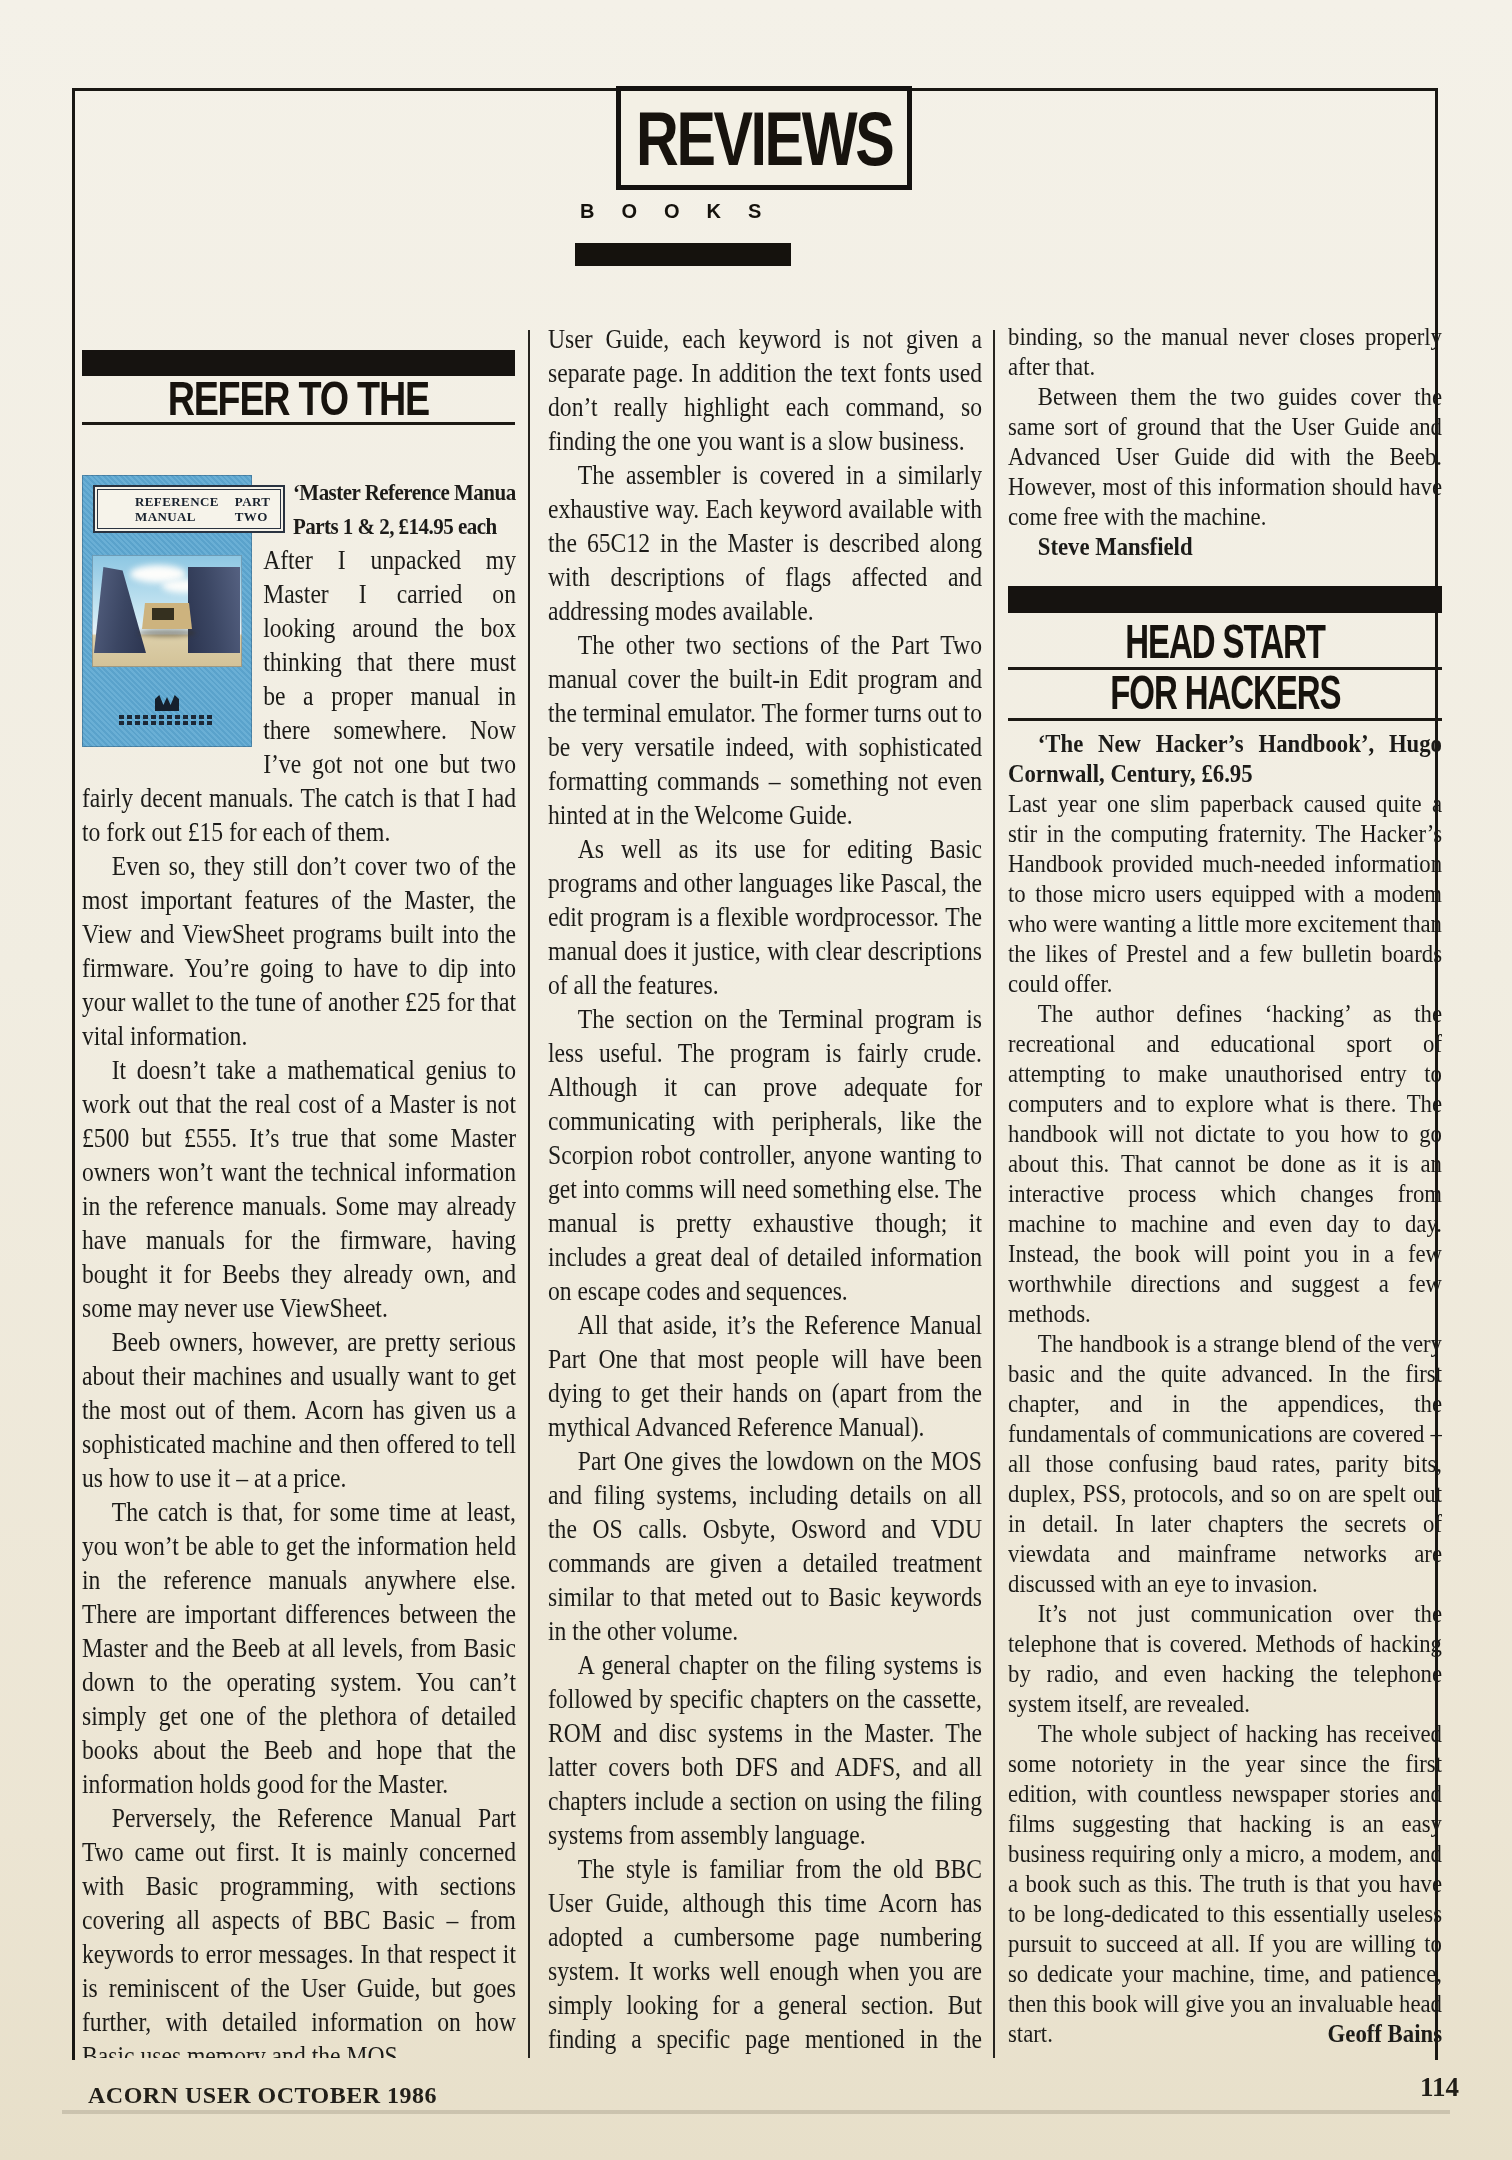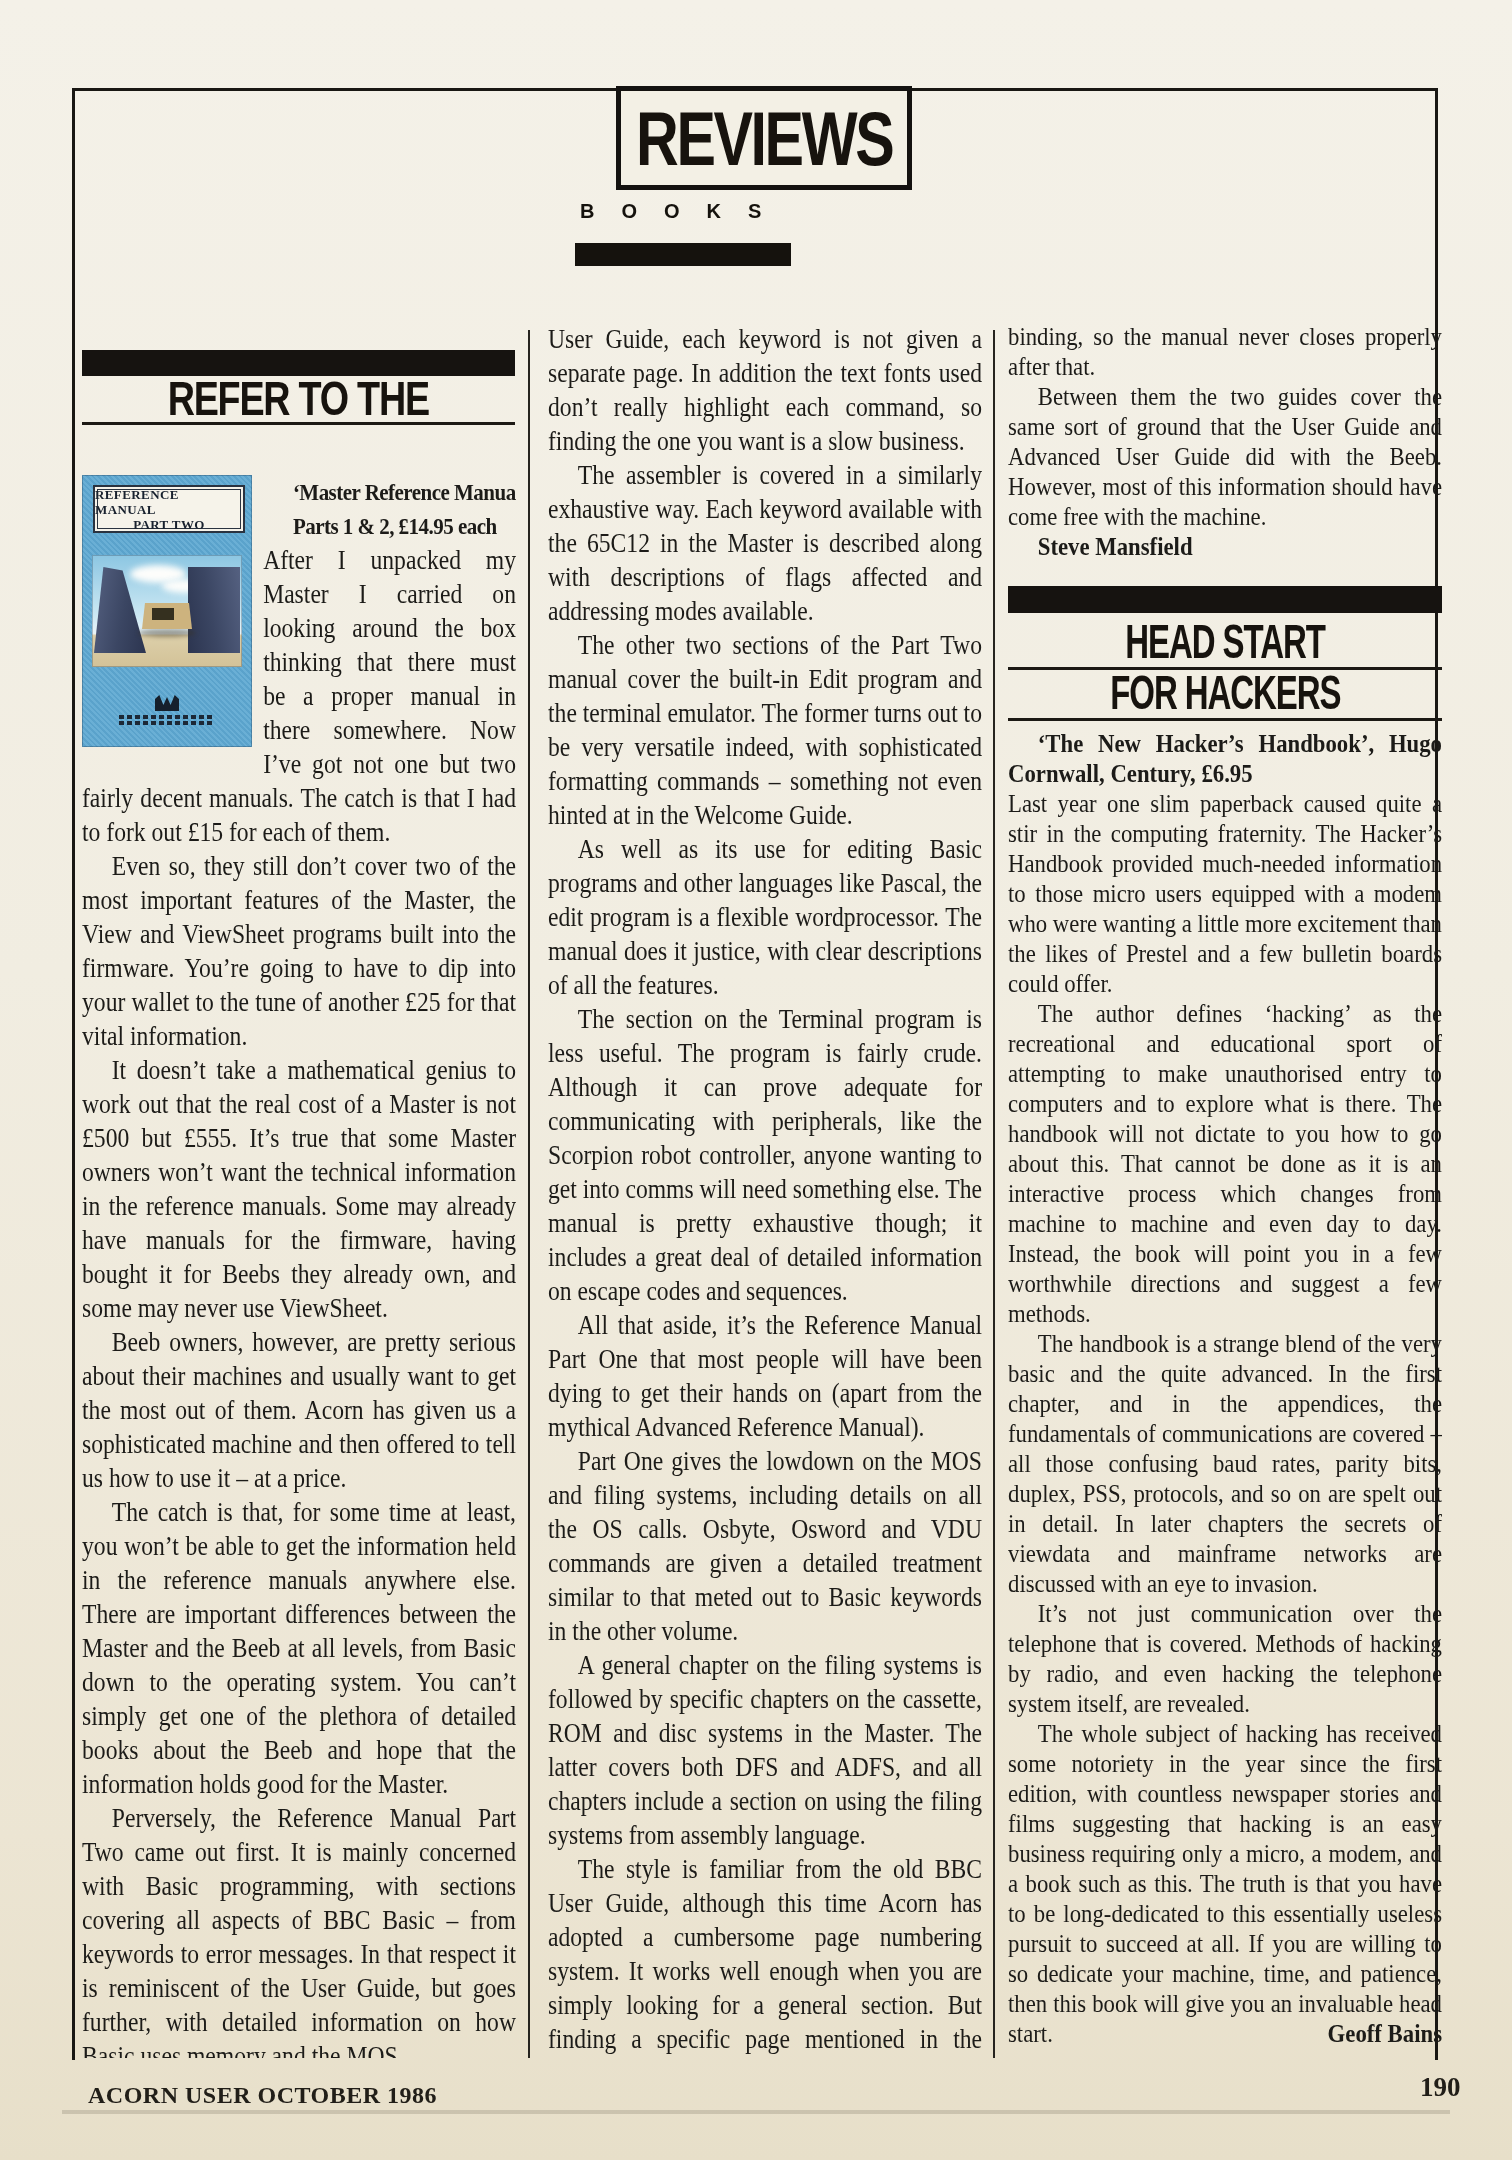--- a/index.html
+++ b/index.html
@@ -54,21 +54,21 @@
   .c1-h2{left:82px;top:426px;width:433px;}
   
   .flow-bar{width:100%;margin:24px 0 8px 0;height:27px;background:#161310;}
   .flow-headline{margin-top:2px;}
   
   .cover{left:82px;top:475px;width:170px;height:272px;background:#5fa9d2;
     background-image:repeating-linear-gradient(45deg,rgba(255,255,255,0.07) 0 2px,rgba(0,40,80,0.05) 2px 4px);
     box-shadow:inset 0 0 0 1px rgba(30,60,90,.35);}
   .cover-label{position:absolute;left:11px;top:10px;width:148px;height:44px;background:#f6f3ea;
     border:2px solid #2a3340;box-shadow:inset 0 0 0 2px #f6f3ea, inset 0 0 0 3px #2a3340;
-    display:flex;flex-direction:column;align-items:center;justify-content:center;}
+    display:flex;flex-direction:row;align-items:center;justify-content:center;padding-left:40px;}
   .cover-label div{font-size:13px;line-height:15px;font-weight:bold;color:#18212e;letter-spacing:.4px;}
   .cover-photo{position:absolute;left:10px;top:80px;width:150px;height:112px;overflow:hidden;
     background:linear-gradient(180deg,#8cc6e2 0%,#cde9f4 55%,#e9f4f8 70%,#dccfa9 72%,#d3c298 100%);
     box-shadow:inset 0 0 0 1px rgba(40,60,80,.3);}
   .cloud{position:absolute;background:#fdfdfb;border-radius:50%;filter:blur(3px);}
   .cloud1{left:38px;top:10px;width:56px;height:18px;}
   .cloud2{left:70px;top:24px;width:44px;height:14px;}
   .slab{position:absolute;bottom:14px;width:52px;height:86px;background:linear-gradient(100deg,#556181 0%,#3b4663 55%,#2c3550 100%);}
   .slab-left{left:2px;clip-path:polygon(18% 0,55% 4%,100% 100%,0 100%);}
   .slab-right{right:2px;transform:scaleX(-1);}
@@ -180,15 +180,15 @@
       <p>The handbook is a strange blend of the very basic and the quite advanced. In the first chapter, and in the appendices, the fundamentals of communications are covered – all those confusing baud rates, parity bits, duplex, PSS, protocols, and so on are spelt out in detail. In later chapters the secrets of viewdata and mainframe networks are discussed with an eye to invasion.</p>
       <p>It’s not just communication over the telephone that is covered. Methods of hacking by radio, and even hacking the telephone system itself, are revealed.</p>
       <p>
         <span>The whole subject of hacking has received some notoriety in the year since the first edition, with countless newspaper stories and films suggesting that hacking is an easy business requiring only a micro, a modem, and a book such as this. The truth is that you have to be long-dedicated to this essentially useless pursuit to succeed at all. If you are willing to so dedicate your machine, time, and patience, then this book will give you an invaluable head start.</span>
         <span class="byline-inline">Geoff Bains</span>
       </p>
     </div>
   </div>
 
   <div class="abs footer-left">ACORN USER OCTOBER 1986</div>
-  <div class="abs footer-page">190</div>
+  <div class="abs footer-page">114</div>
 
 </div>
 
 </body></html>

